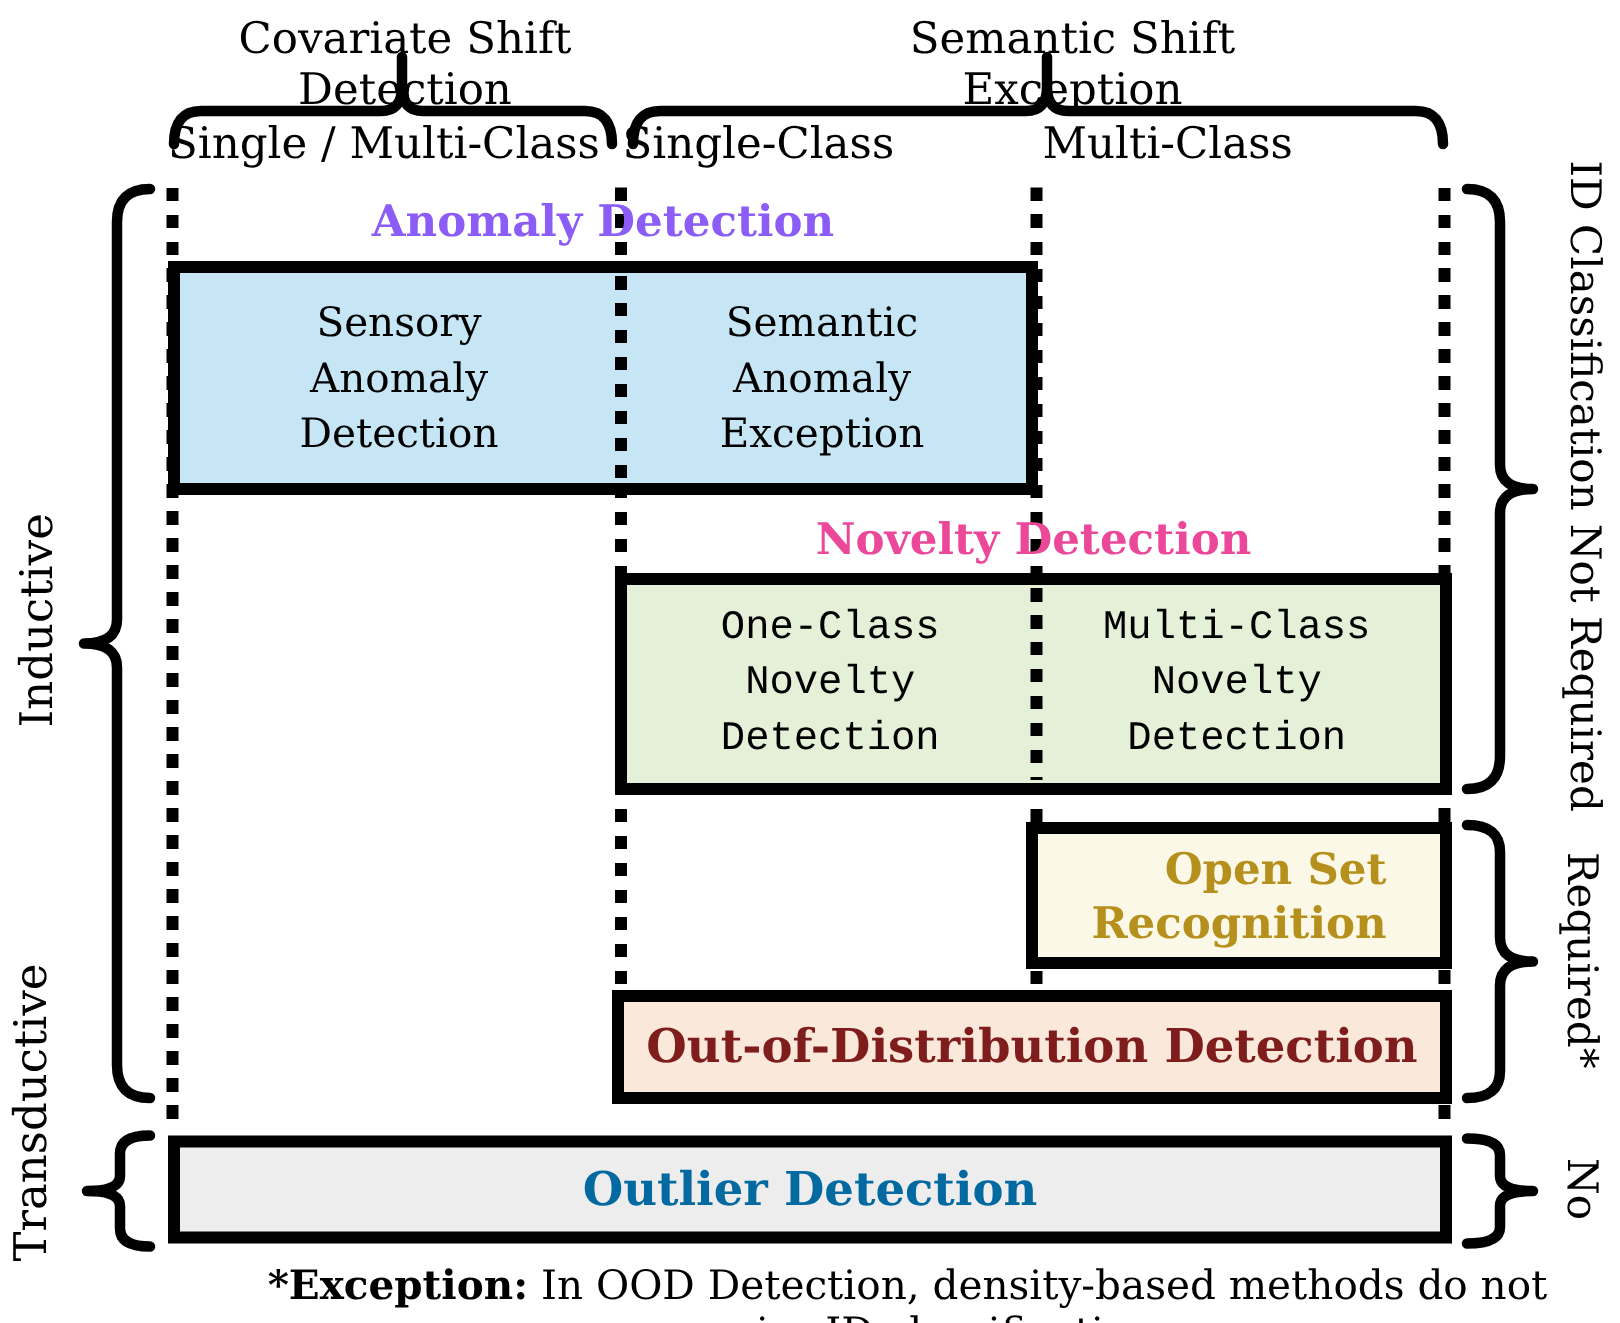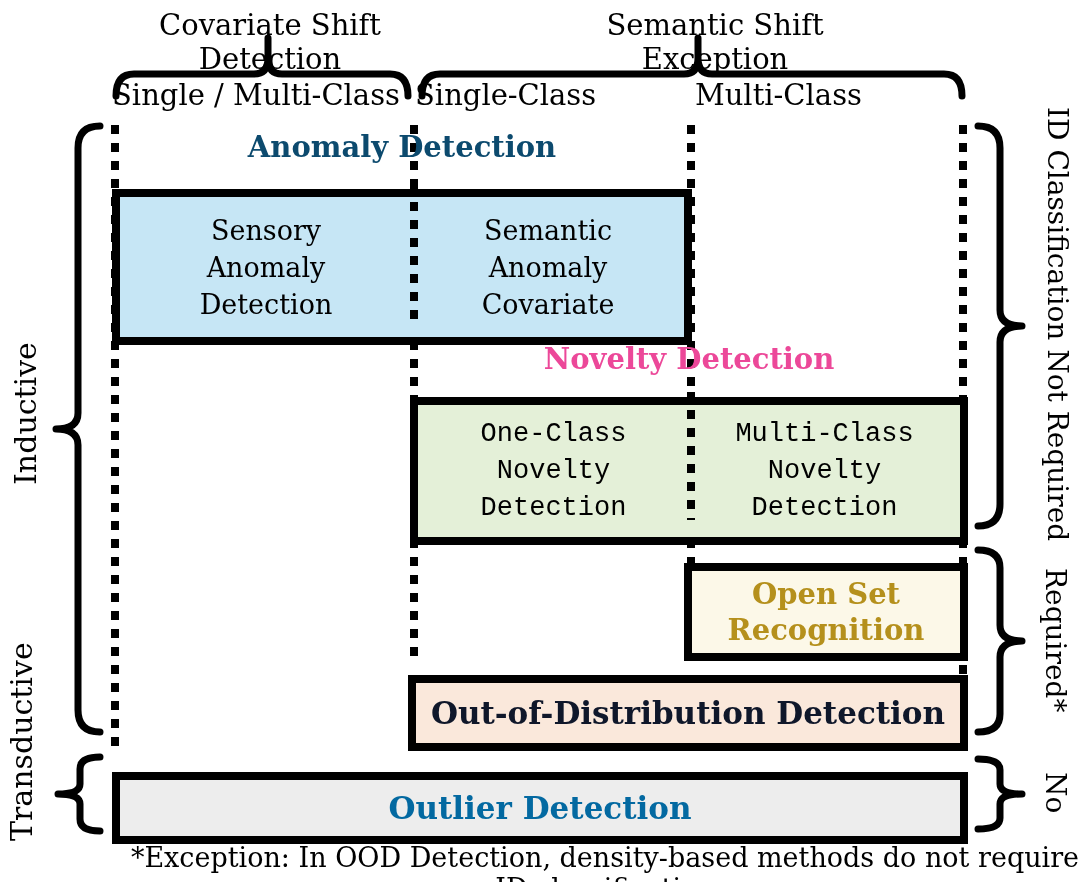--- a/index.html
+++ b/index.html
@@ -9,52 +9,52 @@
   }
   
   .dotline{
     position:absolute;width:8px;z-index:1;
     background-image:repeating-linear-gradient(to bottom,#000 0px,#000 9px,transparent 9px,transparent 18px);
   }
   .divider{z-index:3;}
   
   .box{
     position:absolute;border:8px solid #000;box-sizing:border-box;z-index:2;
-    display:flex;align-items:stretch;margin-top:15px;
+    display:flex;align-items:stretch;
   }
   .cells{display:flex;width:100%;}
   .cell{
     display:flex;align-items:center;justify-content:center;text-align:center;
     white-space:pre-line;font-size:27px;line-height:37px;
   }
   .cell-left-anomaly{width:292px;}
   .cell-left-novelty{width:271px;}
   .cell-rest{flex:1;}
   .big-label{
     width:100%;display:flex;align-items:center;justify-content:center;
-    text-align:center;font-weight:bold;white-space:pre-line;
+    text-align:right;font-weight:bold;white-space:pre-line;
   }
   
   .section-header{position:absolute;text-align:center;font-weight:bold;font-size:29px;z-index:4;}
   .top-label{position:absolute;text-align:center;font-size:29px;}
   .col-label{position:absolute;font-size:29px;top:78px;}
   .vlabel{
     position:absolute;display:flex;align-items:center;justify-content:center;
     writing-mode:vertical-rl;
   }
   .vlabel.flip{transform:rotate(180deg);}
   .vlabel-left{font-size:30px;}
   .vlabel-right{font-size:28px;}
   svg.brace{position:absolute;z-index:1;overflow:visible;}
   svg.brace path{stroke:#000;stroke-width:7;fill:none;stroke-linejoin:round;stroke-linecap:round;}
   .footnote{
     position:absolute;left:130px;top:842px;width:950px;
     text-align:center;font-size:27px;
   }
-  .footnote b{font-weight:normal;}
+  .footnote b{font-weight:bold;}
 </style>
 </head>
 <body>
 
 <div id="canvas">
 
   <div class="top-label" style="left:95px;width:350px;top:8px;">Covariate Shift Detection</div>
   <div class="top-label" style="left:540px;width:350px;top:8px;">Semantic Shift Exception</div>
 
   <svg class="brace" style="left:112px;top:38px;" width="300" height="62" viewBox="0 0 300 62">
@@ -91,29 +91,29 @@
   <svg class="brace" style="left:974px;top:546px;" width="54" height="190" viewBox="0 0 54 190">
     <path d="M4,4 Q26,4 26,22 L26,79 Q26,95 48,95 Q26,95 26,111 L26,168 Q26,186 4,186"></path>
   </svg>
   <div class="vlabel vlabel-right" style="left:1034px;top:540px;width:42px;height:200px;">Required*</div>
 
   <svg class="brace" style="left:974px;top:755px;" width="54" height="78" viewBox="0 0 54 78">
     <path d="M4,4 Q26,4 26,15 L26,29 Q26,39 48,39 Q26,39 26,49 L26,63 Q26,74 4,74"></path>
   </svg>
   <div class="vlabel vlabel-right" style="left:1034px;top:750px;width:42px;height:86px;">No</div>
 
-  <div class="section-header" style="left:112px;width:580px;top:130px;color:#0c4a6e;">Anomaly Detection</div>
+  <div class="section-header" style="left:112px;width:580px;top:130px;color:#8b5cf6;">Anomaly Detection</div>
   <div class="box" style="left:112px;top:174px;width:580px;height:156px;background:#C6E6F5;">
     <div class="cells">
       <div class="cell cell-left-anomaly">Sensory
 Anomaly
 Detection</div>
       <div class="cell cell-rest">Semantic
 Anomaly
-Covariate</div>
+Exception</div>
     </div>
   </div>
   <div class="dotline divider" style="left:410px;top:184px;height:138px;"></div>
 
   <div class="section-header" style="left:410px;width:558px;top:342px;color:#ec4899;">Novelty Detection</div>
   <div class="box" style="left:410px;top:382px;width:558px;height:148px;background:#E4F0D8;font-family:Liberation Mono, monospace;">
     <div class="cells">
       <div class="cell cell-left-novelty">One-Class
 Novelty
 Detection</div>
@@ -123,21 +123,21 @@
     </div>
   </div>
   <div class="dotline divider" style="left:687px;top:392px;height:128px;"></div>
 
   <div class="box" style="left:684px;top:548px;width:284px;height:98px;background:#FCF8E8;">
     <div class="big-label" style="font-size:29px;line-height:36px;color:#B5901C;">Open Set
 Recognition</div>
   </div>
 
   <div class="box" style="left:408px;top:660px;width:560px;height:76px;background:#FAE8DB;">
-    <div class="big-label" style="font-size:31px;color:#0f172a;">Out-of-Distribution Detection</div>
+    <div class="big-label" style="font-size:31px;color:#7f1d1d;">Out-of-Distribution Detection</div>
   </div>
 
   <div class="box" style="left:112px;top:757px;width:856px;height:72px;background:#EDEDED;">
     <div class="big-label" style="font-size:31px;color:#0369a1;">Outlier Detection</div>
   </div>
 
   <div class="footnote">
     <b>*Exception:</b><span> In OOD Detection, density-based methods do not require ID classification</span>
   </div>
 

